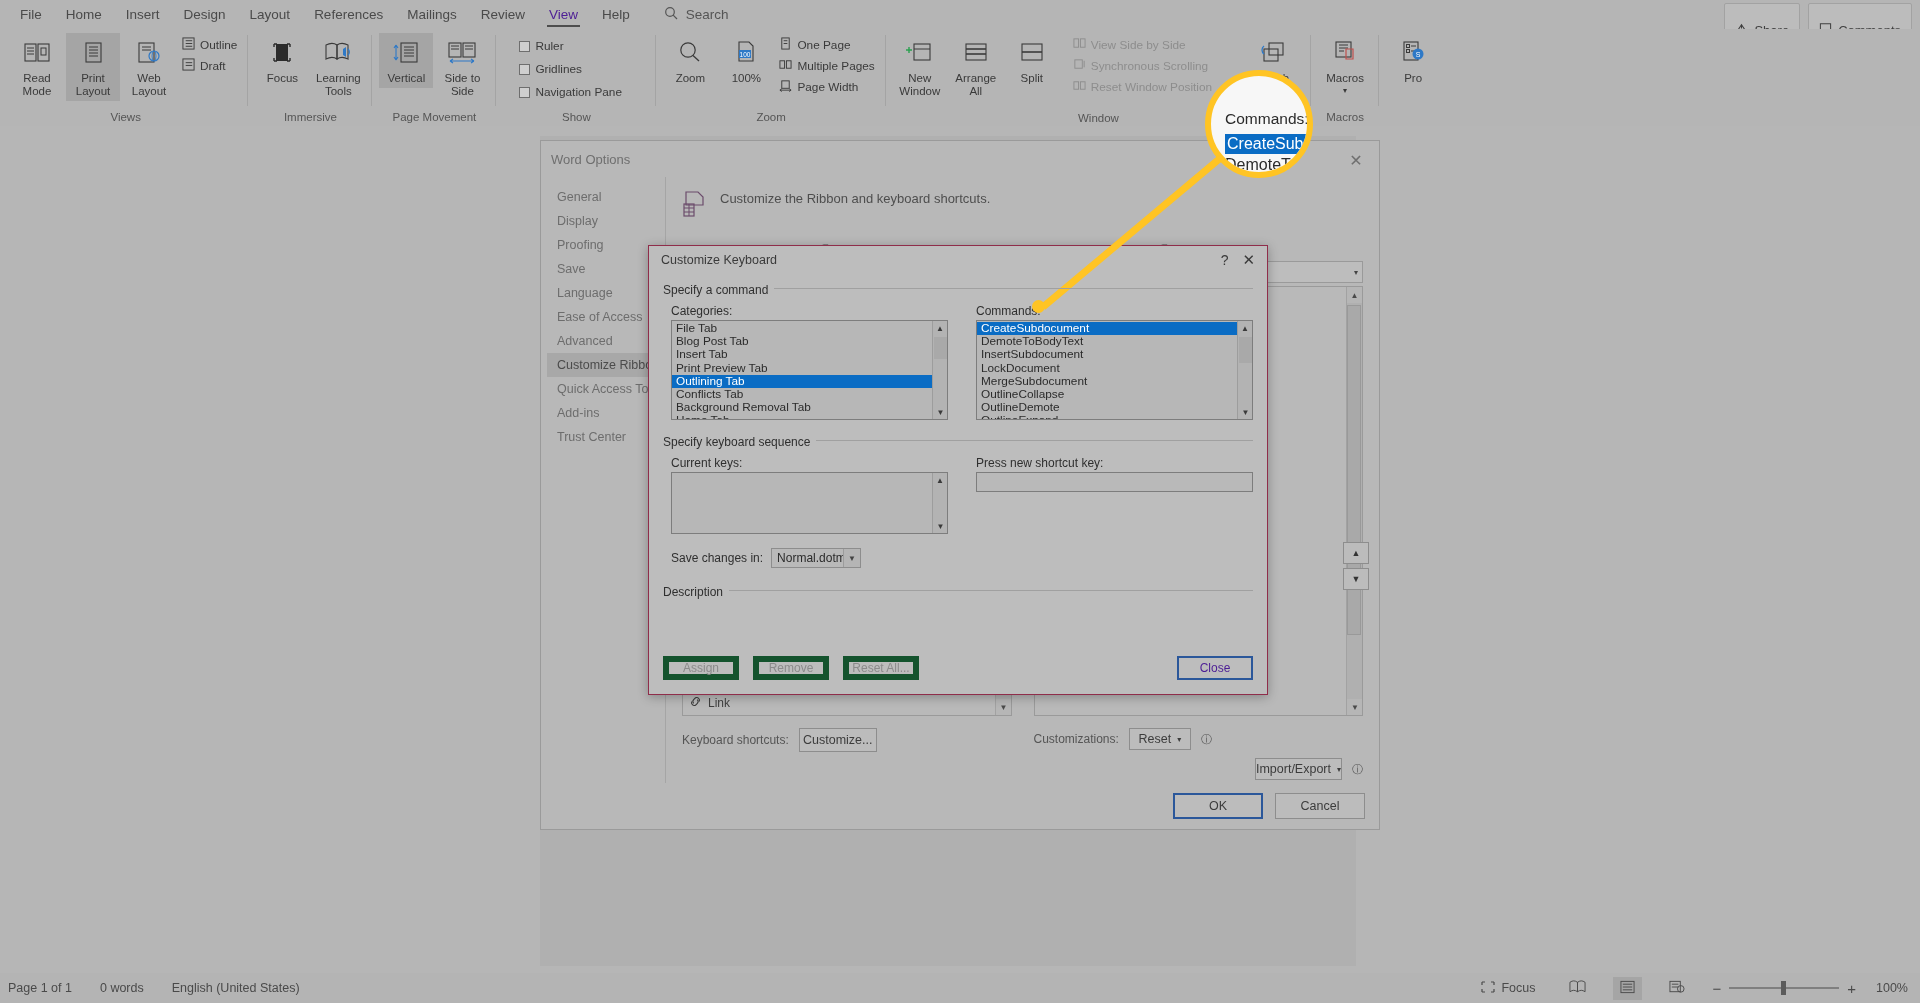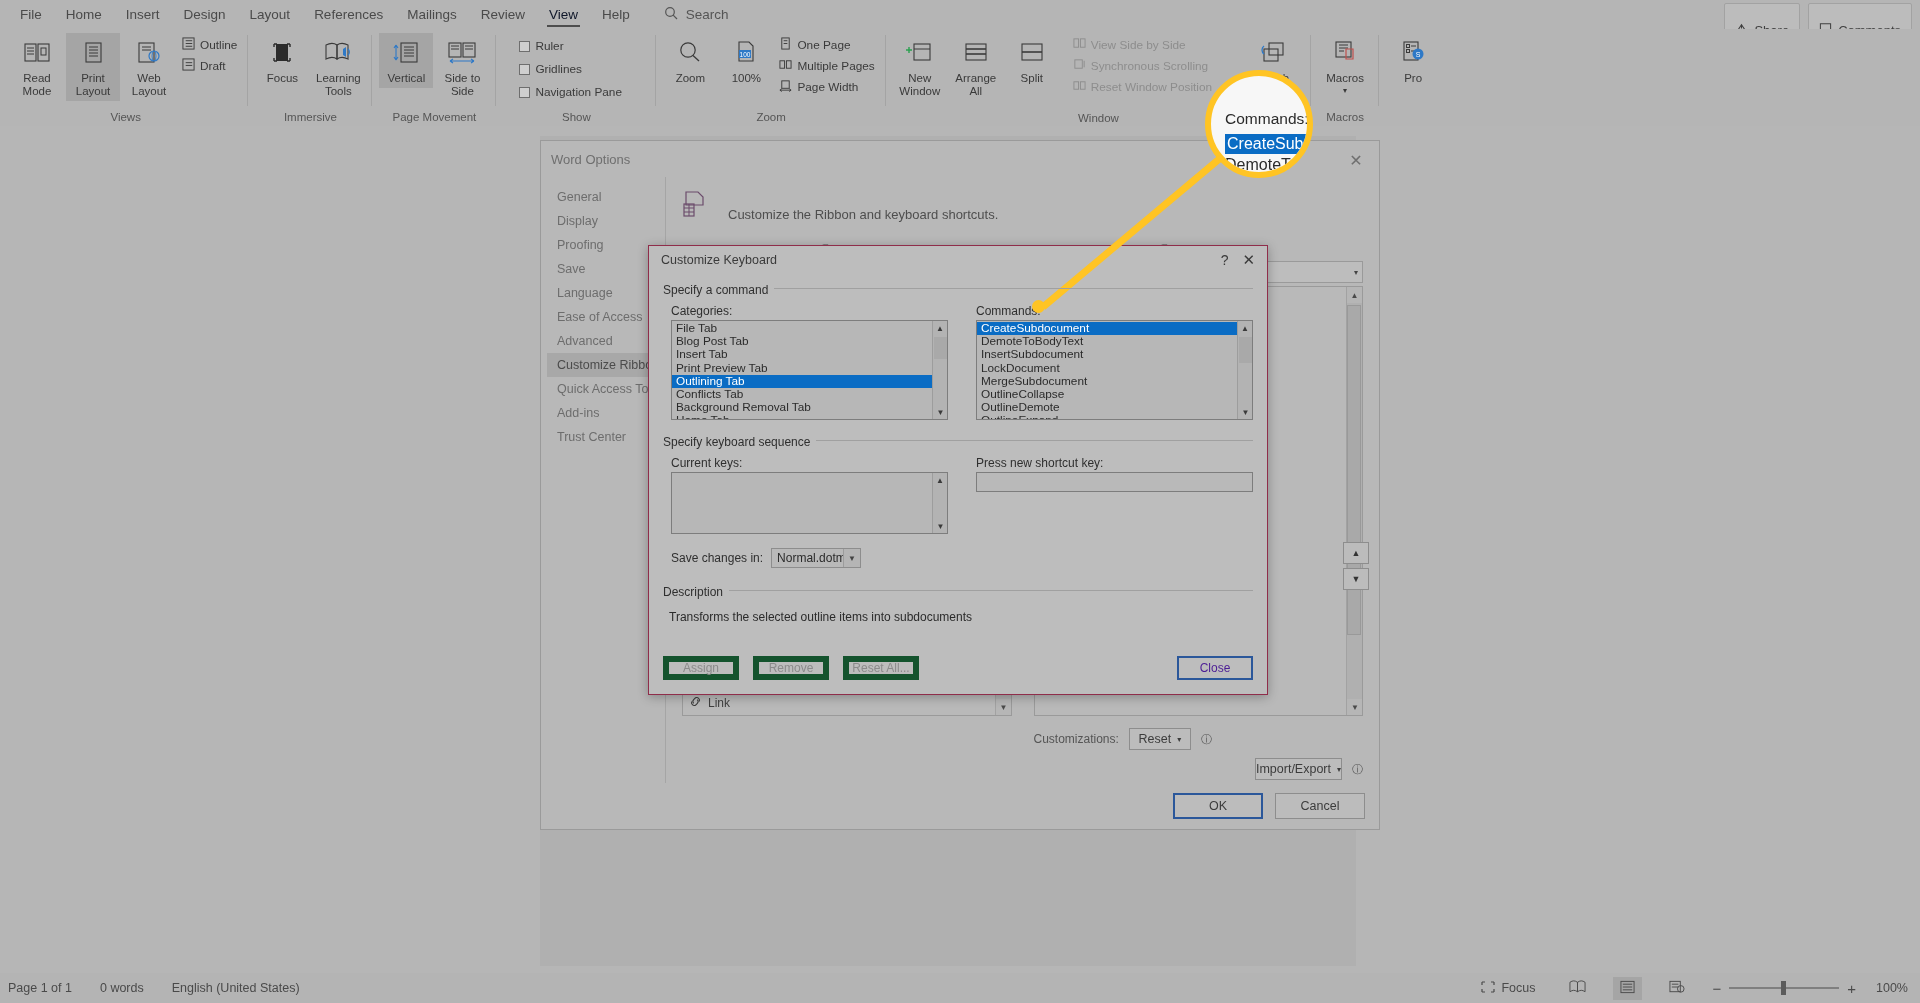--- a/index.html
+++ b/index.html
@@ -10,21 +10,21 @@
     font-family: "Liberation Sans", sans-serif;
     background: #b7b7b7;
     -webkit-font-smoothing: antialiased;
   }
   #app { position: relative; width: 1920px; height: 1003px; background: #b6b6b6; }
 
   
   .ribbon-wrap { position:absolute; left:0; top:0; width:1920px; height:126px; background:#b5b5b5; }
   .tabbar { position:relative; height:29px; display:flex; align-items:center; padding-left:8px; }
   .tab { font-size:13.5px; color:#4a4a4a; padding:4px 12px; position:relative; white-space:nowrap; }
-  .tab.active { color:#0f172a; }
+  .tab.active { color:#4c1d95; }
   .tab.active::after {
     content:""; position:absolute; left:10px; right:10px; bottom:-1px; height:2px; background:#4d4d4d;
   }
   .searchbox { display:flex; align-items:center; gap:8px; margin-left:22px; color:#555; font-size:13.5px; }
   .tabbar-right { position:absolute; right:8px; top:3px; display:flex; gap:8px; }
   .tbtn {
     display:flex; align-items:center; gap:6px; font-size:13px; color:#3f3f3f;
     border:1px solid #a2a2a2; background:#bcbcbc; padding:18px 10px; border-radius:2px;
   }
 
@@ -67,21 +67,21 @@
     background:#b8b8b8; border:1px solid #9a9a9a;
   }
   .wo-title { height:36px; display:flex; align-items:center; padding:0 10px; font-size:13px; color:#6f6f6f; }
   .wo-close { position:absolute; right:10px; top:8px; width:26px; height:22px; color:#6f6f6f;
               display:flex; align-items:center; justify-content:center; font-size:16px; }
   .wo-body { position:absolute; left:0; top:36px; right:0; bottom:46px; display:flex; }
   .wo-nav { width:125px; padding:8px 0 0 6px; border-right:1px solid #a5a5a5; }
   .wo-nav-item { font-size:12.5px; color:#6d6d6d; padding:5px 10px; white-space:nowrap; }
   .wo-nav-item.sel { background:#a8a8a8; color:#4b4b4b; }
   .wo-main { flex:1; position:relative; padding:14px 16px 0 16px; }
-  .wo-head { display:flex; align-items:flex-end; gap:20px; font-size:13px; color:#4e4e4e; }
+  .wo-head { display:flex; align-items:flex-start; gap:12px; font-size:13px; color:#4e4e4e; }
   .wo-cols { display:flex; gap:22px; margin-top:20px; font-size:12px; color:#555; }
   .wo-col { flex:1; }
   .wo-col-label { display:flex; align-items:center; gap:4px; margin-bottom:4px; }
   .wo-combo { height:22px; border:1px solid #9a9a9a; background:#bdbdbd; display:flex;
               align-items:center; justify-content:flex-end; padding-right:4px; }
   .wo-list { height:430px; border:1px solid #9a9a9a; background:#b9b9b9; margin-top:3px; position:relative;
              overflow:hidden; }
   .wo-listitem { display:flex; align-items:center; gap:6px; font-size:12px; color:#3f3f3f; padding:2px 6px; }
   .wo-scroll { position:absolute; right:0; top:0; bottom:0; width:16px; background:#b0b0b0;
                border-left:1px solid #a2a2a2; }
@@ -609,20 +609,24 @@
                   </span>
                   <span>Link</span>
                 </div>
               </div>
               <div class="wo-scroll">
                 <div class="wo-arrow">▲</div>
                 <div class="wo-thumb" style="top:18px; height:32px;"></div>
                 <div class="wo-arrow" style="position:absolute; bottom:0; width:16px;">▼</div>
               </div>
             </div>
+            <div class="wo-bottomrow">
+              <span>Keyboard shortcuts:</span>
+              <div class="btn" style="min-width:78px; height:24px;">Customize...</div>
+            </div>
           </div>
 
           <div class="wo-col" style="position:relative;">
             <div class="wo-col-label">
               <span>Customize the Ribbon:</span>
               <span style="font-size:11px;">ⓘ</span>
             </div>
             <div class="wo-combo">
               <span style="font-size:8px; color:#444;">▾</span>
             </div>
@@ -753,21 +757,20 @@
         <div class="select">
           <span>Normal.dotm</span>
           <span class="caret">▼</span>
         </div>
       </div>
 
       <div class="fs-legend-wrap" style="margin-top:14px;">
         <div class="fs-line"></div>
         <span class="fs-legend">Description</span>
       </div>
-      <div class="desc">Transforms the selected outline items into subdocuments</div>
 
       <div class="ck-buttons">
         <div class="ck-btn">Assign</div>
         <div class="ck-btn">Remove</div>
         <div class="ck-btn">Reset All...</div>
       </div>
       <div class="ck-close">Close</div>
     </div>
   </div>
 

